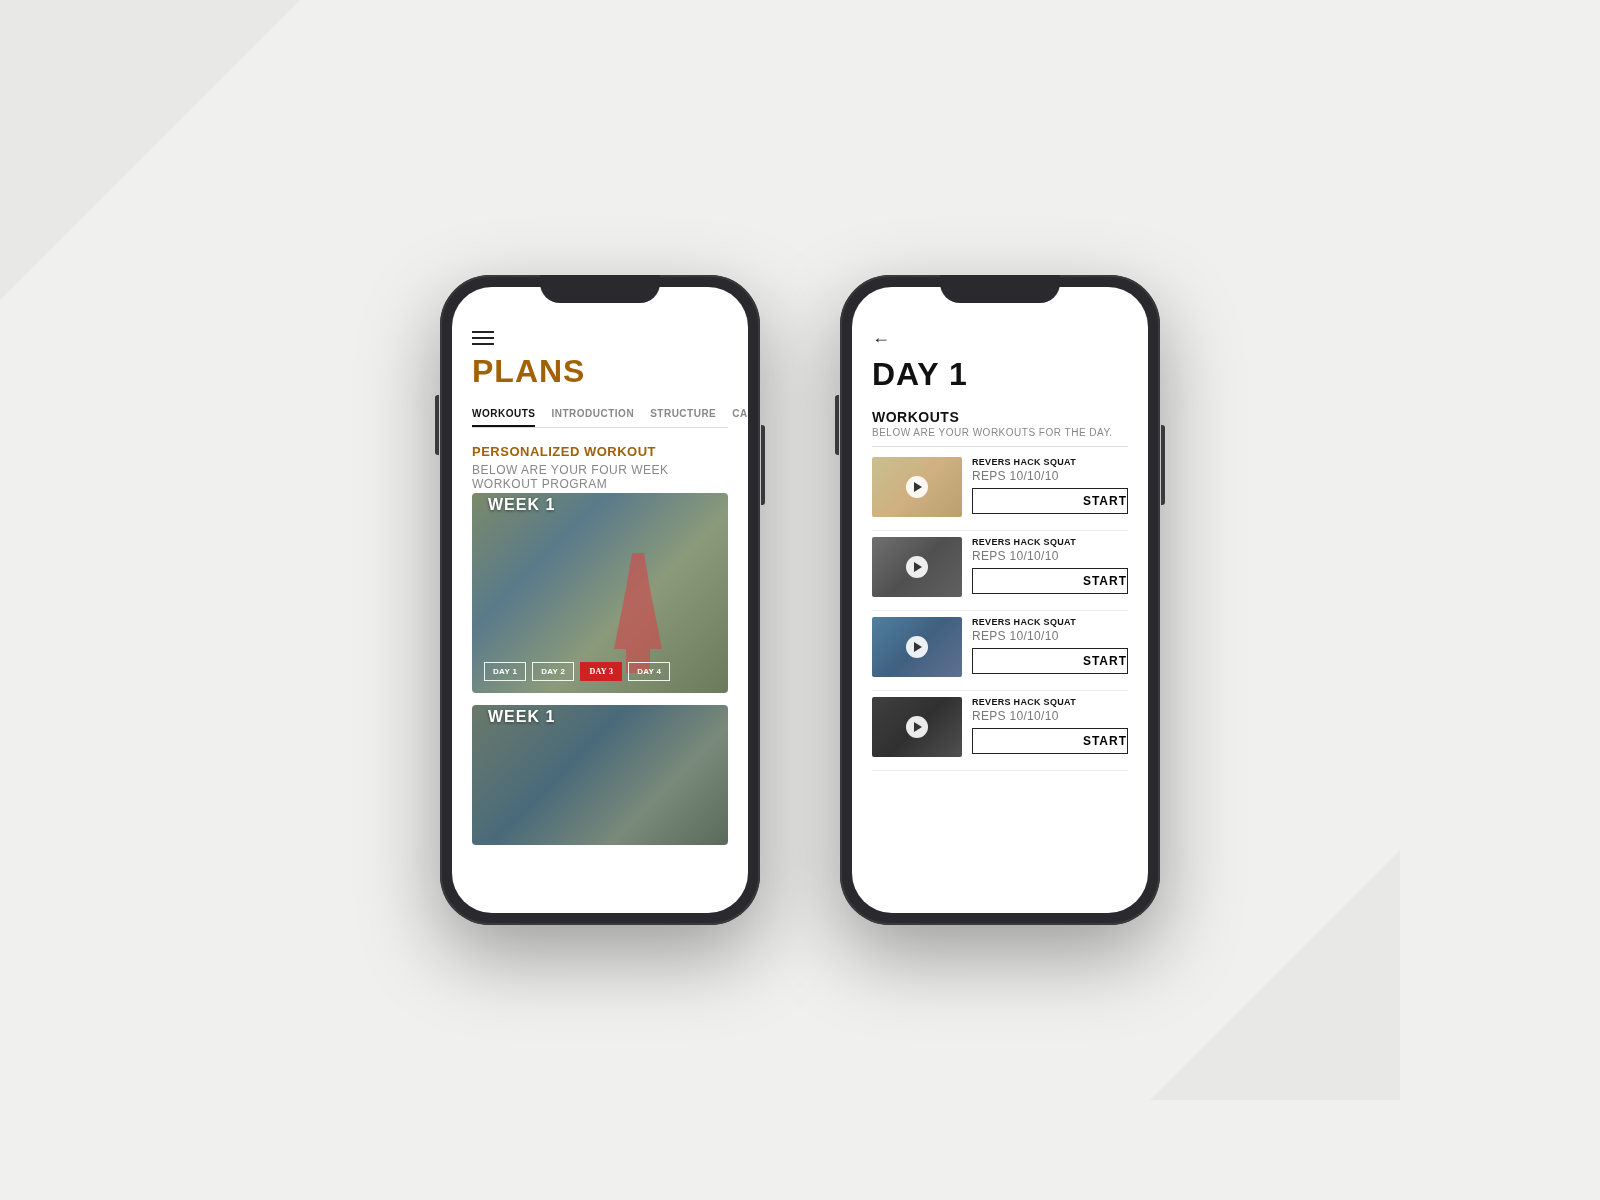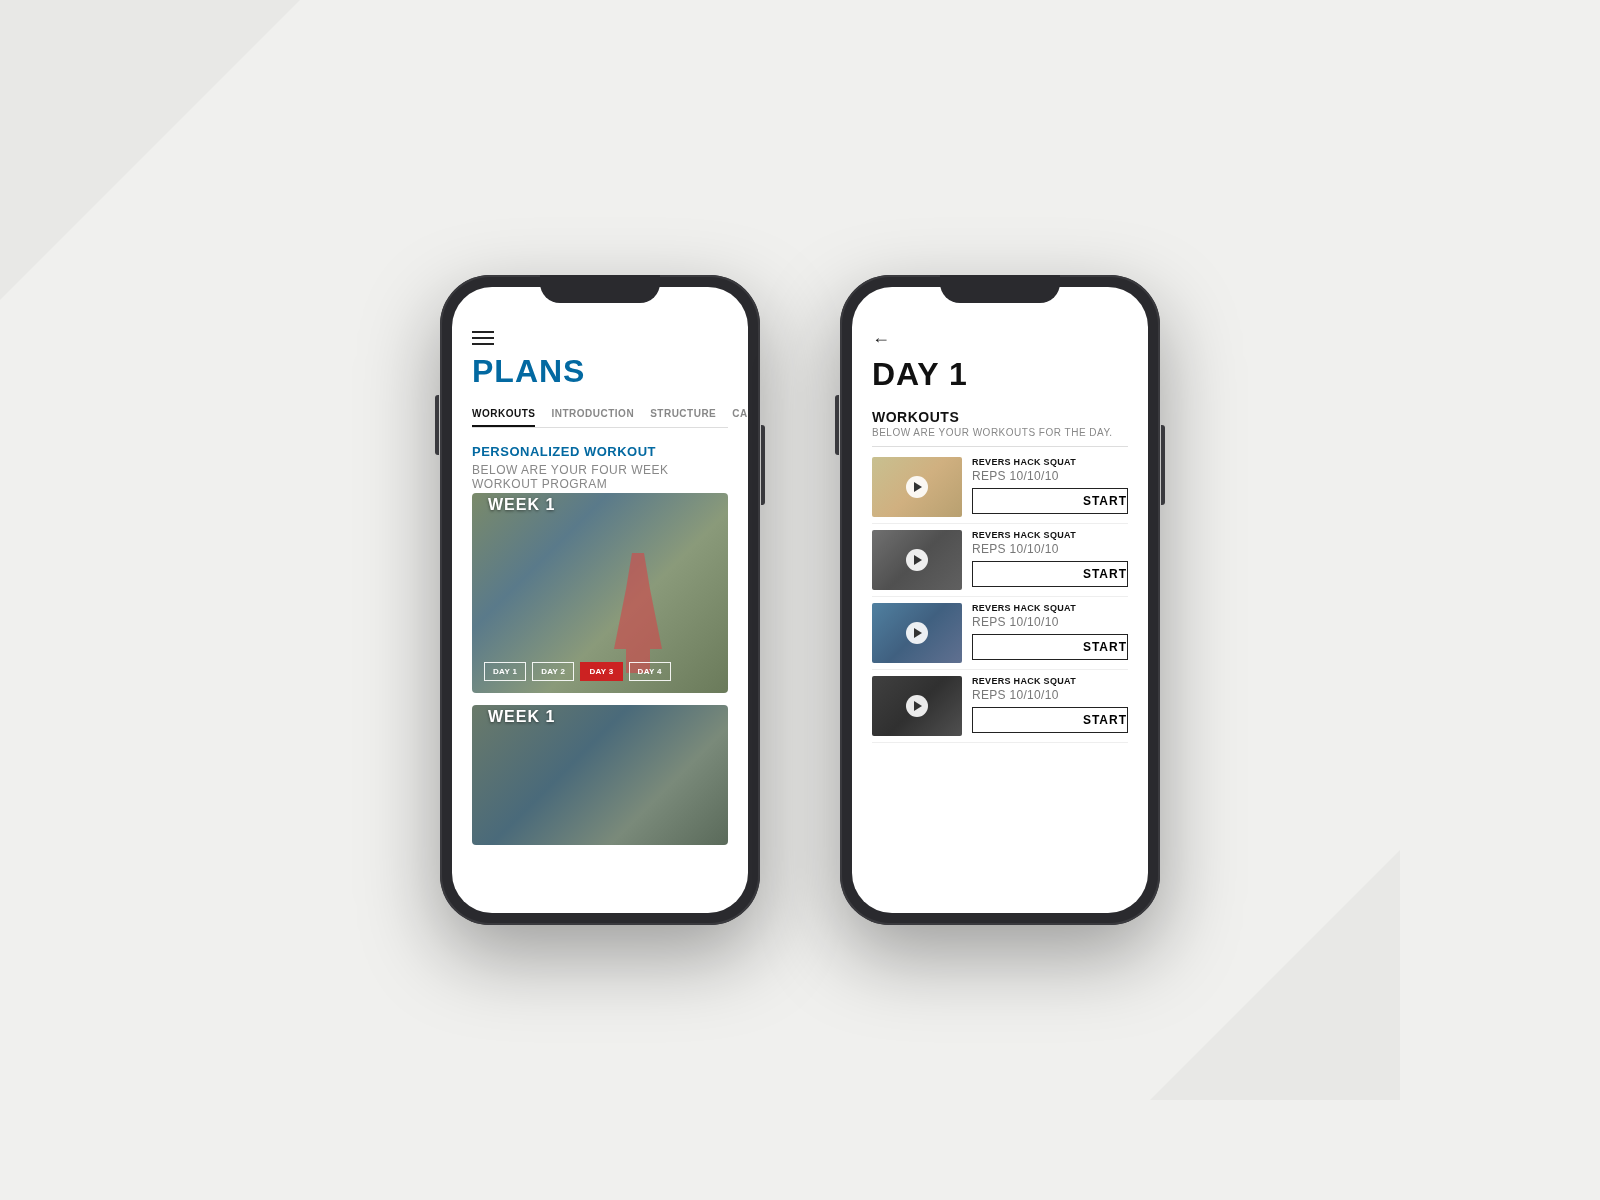--- a/index.html
+++ b/index.html
@@ -111,21 +111,21 @@
       width: 22px;
       height: 2px;
       background: #222;
       margin: 4px 0;
     }
 
     .plans-title {
       font-size: 32px;
       font-weight: 900;
       letter-spacing: 1px;
-      color: #0369a1;
+      color: #a16207;
       margin-bottom: 18px;
       text-transform: uppercase;
     }
 
     .tabs {
       display: flex;
       gap: 16px;
       border-bottom: 1px solid #ddd;
       margin-bottom: 16px;
     }
@@ -142,21 +142,21 @@
 
     .tab.active {
       color: #111;
       border-bottom: 2px solid #111;
     }
 
     .section-title {
       font-size: 13px;
       font-weight: 900;
       letter-spacing: 0.5px;
-      color: #0369a1;
+      color: #a16207;
       margin-bottom: 4px;
       text-transform: uppercase;
     }
 
     .section-subtitle {
       font-size: 12px;
       color: #888;
       letter-spacing: 0.5px;
       margin-bottom: 2px;
       text-transform: uppercase;
@@ -226,20 +226,21 @@
       font-weight: 700;
       letter-spacing: 0.3px;
       cursor: pointer;
       background: transparent;
       text-transform: uppercase;
     }
 
     .day-btn.active {
       background: #cc2222;
       border-color: #cc2222;
+      font-family: Liberation Serif, serif;
     }
 
     
     .week-card-2 {
       width: 100%;
       height: 140px;
       border-radius: 4px;
       overflow: hidden;
       position: relative;
     }
@@ -292,21 +293,21 @@
       height: 1px;
       background: #ddd;
       margin-bottom: 10px;
     }
 
     .exercise-item {
       display: flex;
       gap: 10px;
       align-items: flex-start;
       margin-bottom: 6px;
-      padding-bottom: 6px;
+      padding-bottom: 13px;
       border-bottom: 1px solid #eee;
     }
 
     .exercise-thumb {
       width: 90px;
       height: 60px;
       border-radius: 2px;
       overflow: hidden;
       flex-shrink: 0;
       position: relative;

